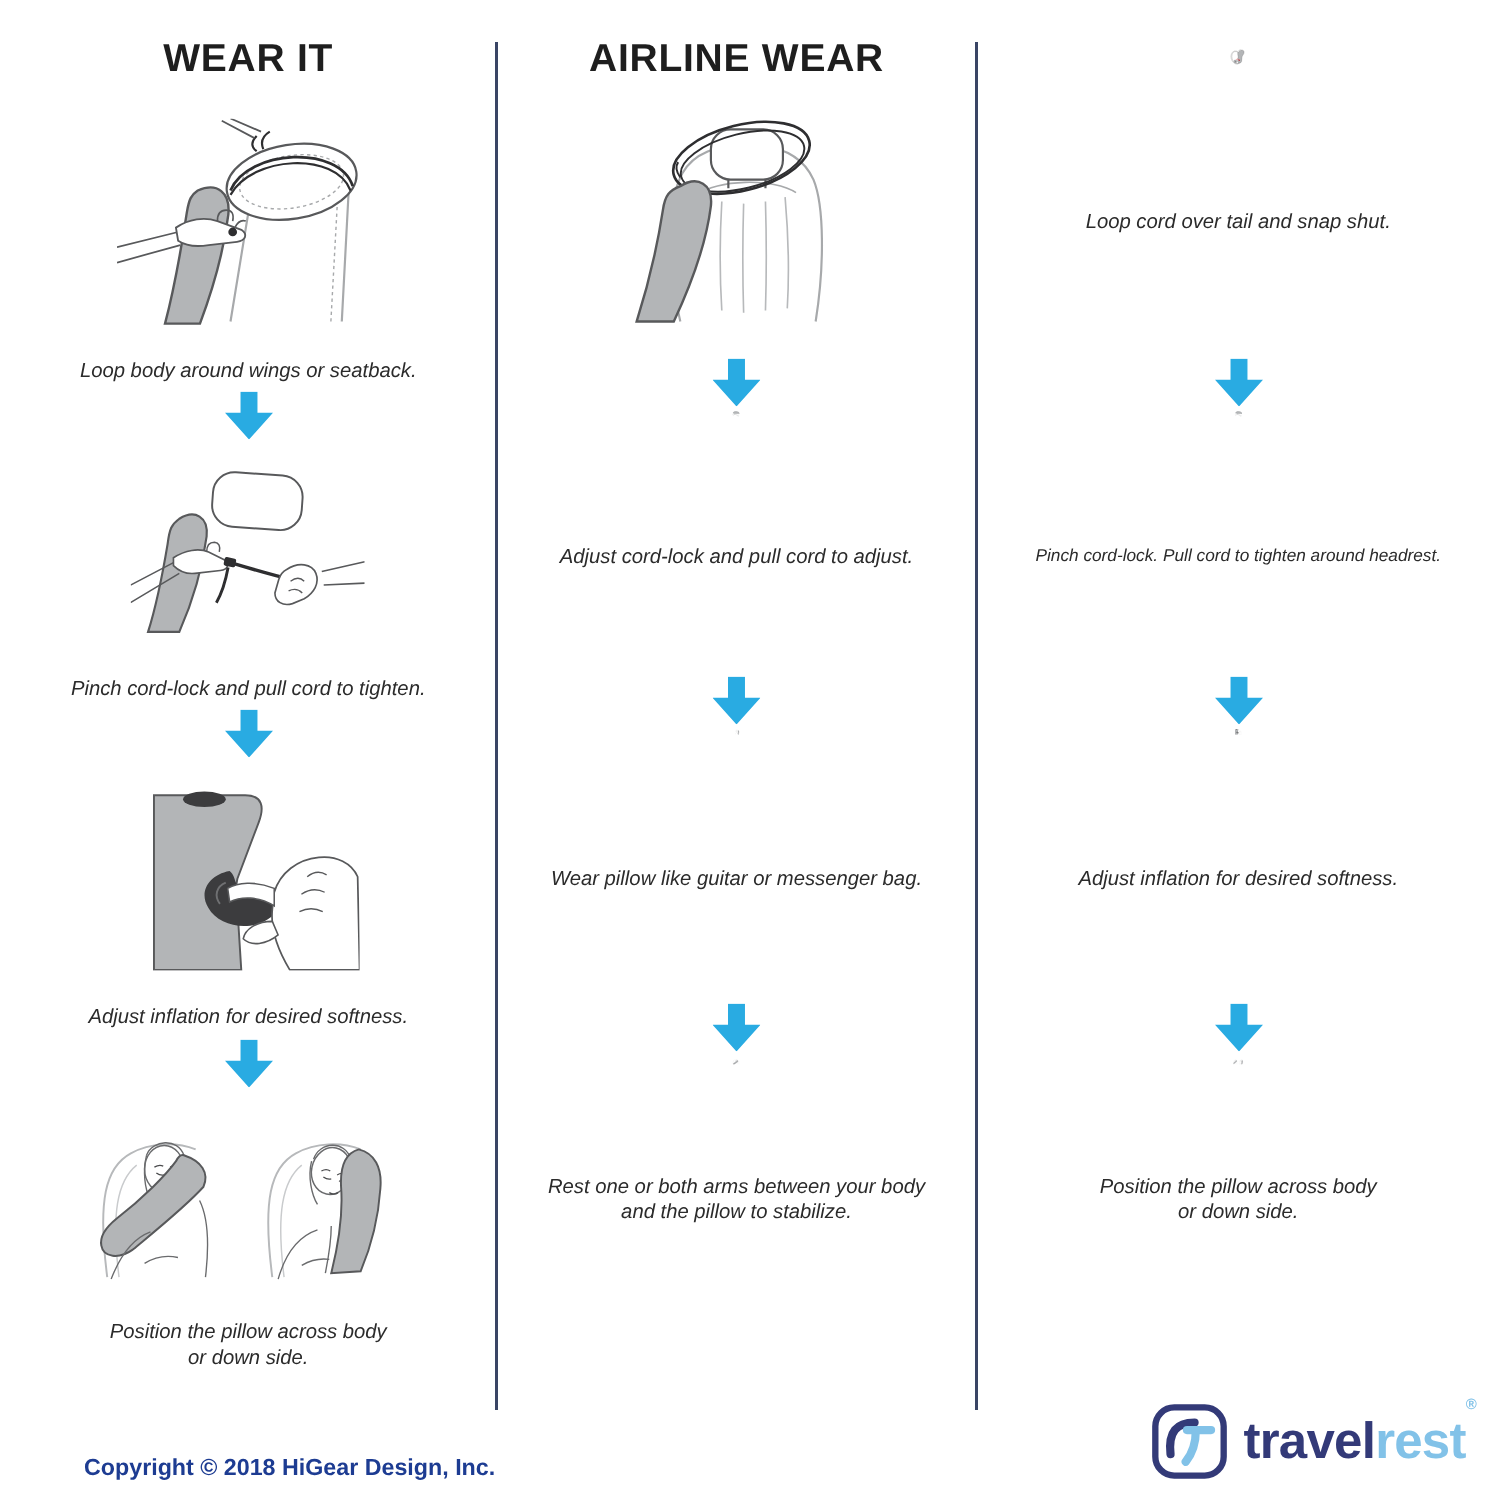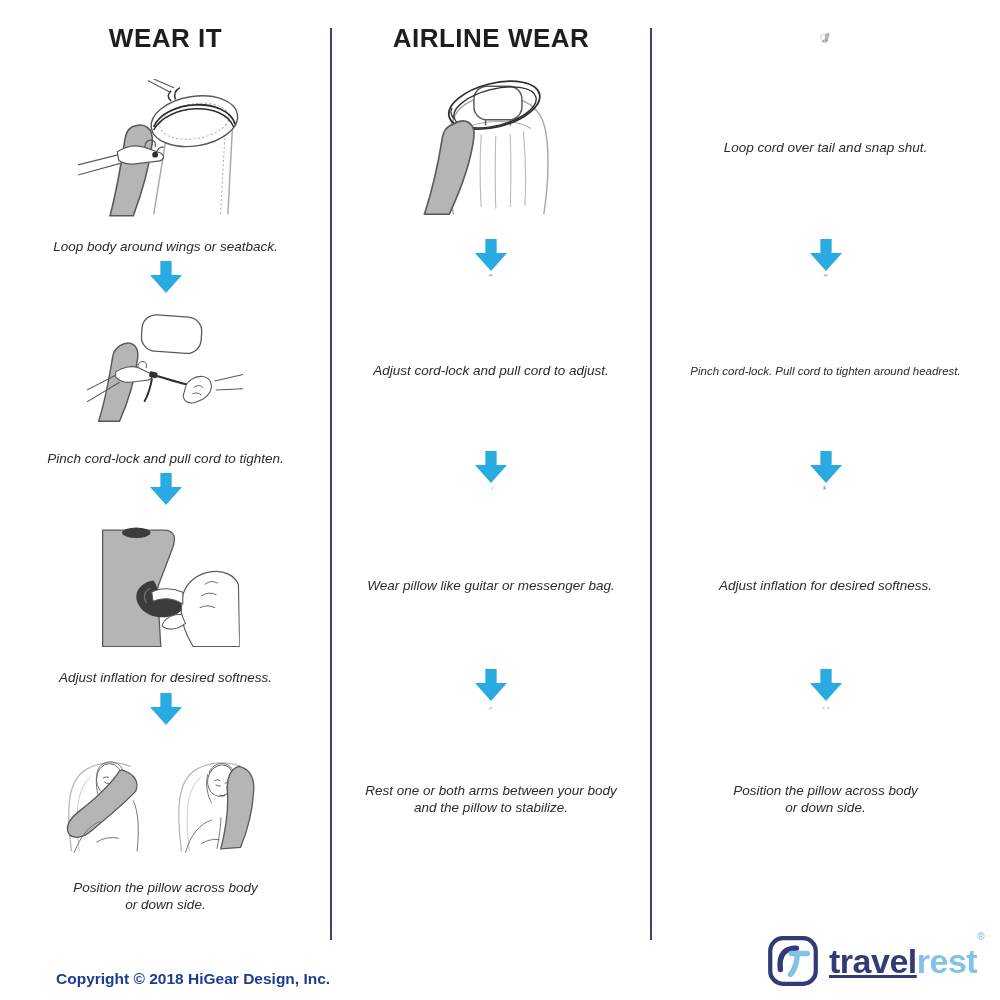--- a/index.html
+++ b/index.html
@@ -15,21 +15,21 @@
   .caption{display:flex;align-items:center;justify-content:center;text-align:center;
     font-size:13.5px;color:#2b2b2b;white-space:pre-line;line-height:1.25;font-style:italic;}
   .caption-small{font-size:11.5px;}
   .arrow-cell{display:flex;align-items:flex-start;justify-content:center;padding-top:3px;}
   .divider{position:absolute;top:28px;height:912px;width:2px;background:#3a4565;}
   .divider-1{left:330px;} .divider-2{left:650px;}
   .copyright{position:absolute;left:16px;bottom:12px;font-size:15.5px;font-weight:700;color:#1d3c92;margin-left:40px;}
   .logo{position:absolute;right:16px;bottom:12px;display:flex;align-items:center;gap:9px;}
   .logo-mark{width:54px;height:54px;}
   .logo-word{font-size:34px;font-weight:600;letter-spacing:-.5px;line-height:1;}
-  .logo-travel{color:#333a78;text-decoration:underline;} .logo-rest{color:#82c2e8;margin-top:31px;}
+  .logo-travel{color:#333a78;} .logo-rest{color:#82c2e8;margin-top:31px;}
   .logo-reg{font-size:10px;color:#82c2e8;vertical-align:top;position:relative;top:-12px;}
   .defs-svg{position:absolute;width:0;height:0;overflow:hidden;}
 </style>
 </head>
 <body>
 
 <svg class="defs-svg" aria-hidden="true">
   <symbol id="ill-wear1" viewBox="0 0 240 190">
     <g fill="none" stroke="#4c4d4f" stroke-width="2">
       <ellipse cx="100" cy="105" rx="55" ry="74" transform="rotate(-16 100 105)"></ellipse>

